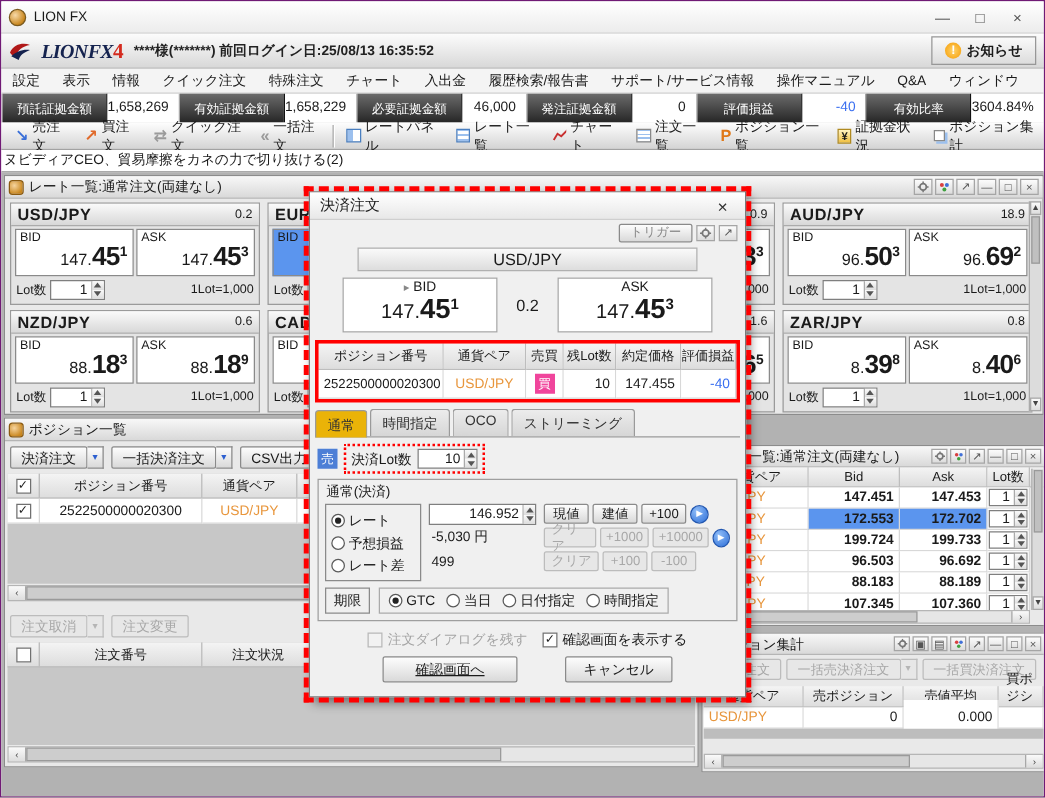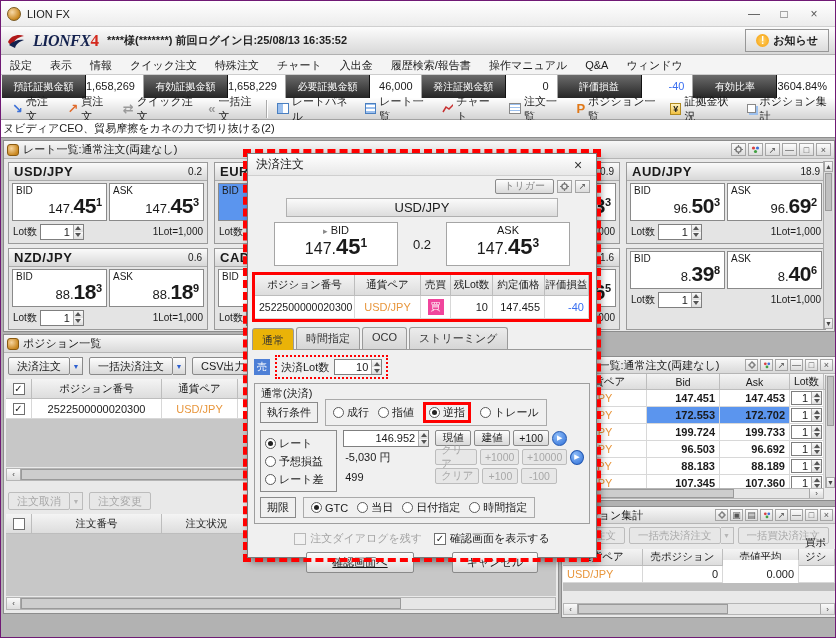--- a/index.html
+++ b/index.html
@@ -191,20 +191,21 @@
 
   <div class="menubar">
     <span class="menu-item">設定</span>
     <span class="menu-item">表示</span>
     <span class="menu-item">情報</span>
     <span class="menu-item">クイック注文</span>
     <span class="menu-item">特殊注文</span>
     <span class="menu-item">チャート</span>
     <span class="menu-item">入出金</span>
     <span class="menu-item">履歴検索/報告書</span>
+    <span class="menu-item">サポート/サービス情報</span>
     <span class="menu-item">操作マニュアル</span>
     <span class="menu-item">Q&amp;A</span>
     <span class="menu-item">ウィンドウ</span>
   </div>
 
   <div class="accountbar">
     <span class="acc-label">預託証拠金額</span>
     <span class="acc-value">1,658,269</span>
     <span class="acc-label">有効証拠金額</span>
     <span class="acc-value">1,658,229</span>
@@ -515,20 +516,24 @@
                 <i>
                   <span class="tri-dn"></span>
                 </i>
               </span>
             </span>
             <span class="pfunit">1Lot=1,000</span>
           </div>
       </div>
 
       <div class="panel" style="left:622px; top:107px;">
+        <div class="p-head">
+            <span class="p-pair">ZAR/JPY</span>
+            <span class="p-spread">0.8</span>
+          </div>
         <div class="p-body">
           <div class="pbox">
               <span class="plbl">BID</span>
               <span class="pprice"><span class="pp">8.</span><span class="pm">39</span><span class="ps">8</span></span>
             </div>
           <div class="pbox">
               <span class="plbl">ASK</span>
               <span class="pprice"><span class="pp">8.</span><span class="pm">40</span><span class="ps">6</span></span>
             </div>
         </div>
@@ -899,41 +904,20 @@
                 <i>
                   <span class="tri-dn"></span>
                 </i>
               </span>
             </span>
         </span>
       </div>
 
       <div class="groupbox">
         <span class="group-title">通常(決済)</span>
-        <div class="exec-row">
-          <span class="boxed-label">執行条件</span>
-          <span class="radio-grp">
-            <span class="ritem">
-                <span class="rdo"></span>
-                <span>成行</span>
-              </span>
-            <span class="ritem">
-                <span class="rdo"></span>
-                <span>指値</span>
-              </span>
-            <span class="ritem red-box" style="padding:0 3px;">
-                <span class="rdo on"></span>
-                <span>逆指</span>
-              </span>
-            <span class="ritem">
-                <span class="rdo"></span>
-                <span>トレール</span>
-              </span>
-          </span>
-        </div>
         <div class="main-grid">
           <div class="mode-box">
             <span class="ritem">
                 <span class="rdo on"></span>
                 <span>レート</span>
               </span>
             <span class="ritem">
                 <span class="rdo"></span>
                 <span>予想損益</span>
               </span>

